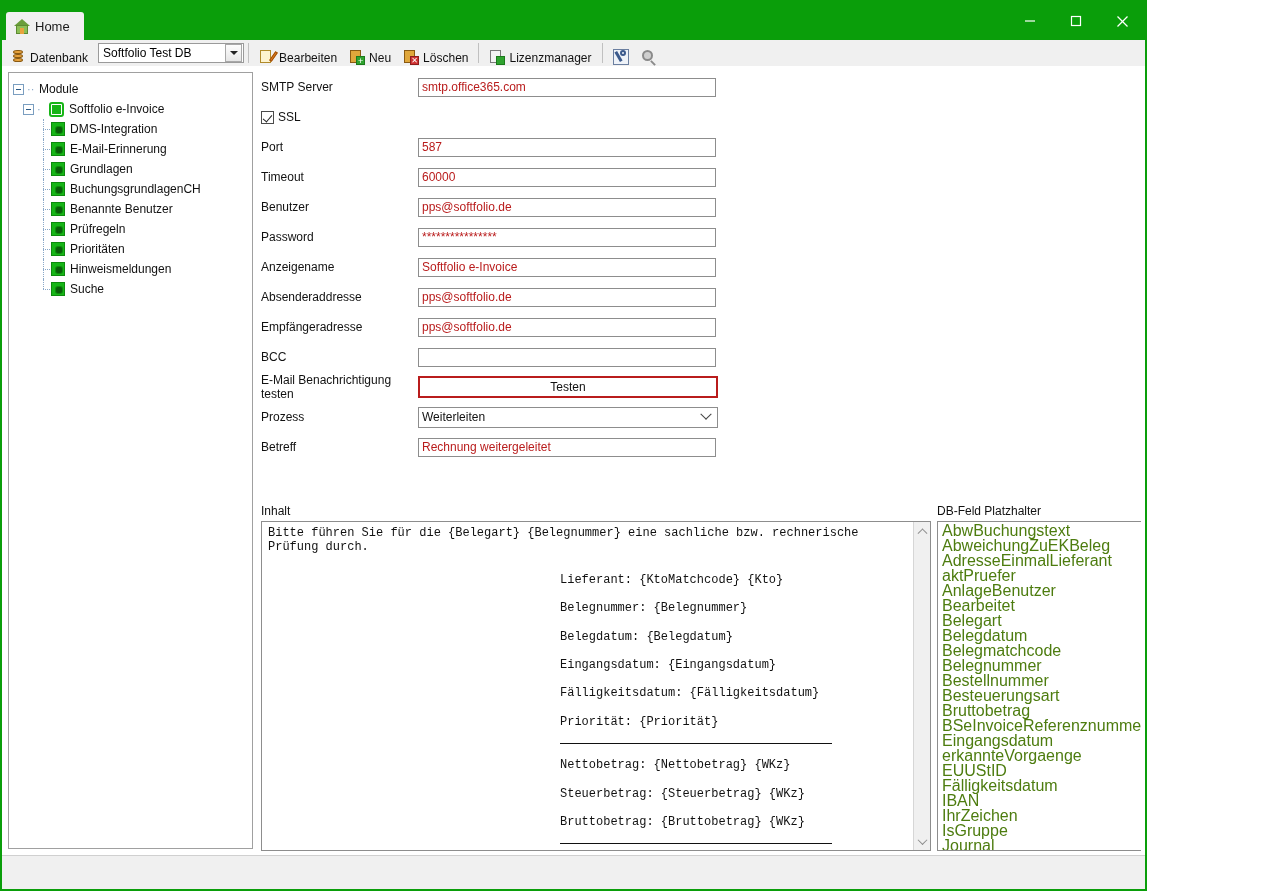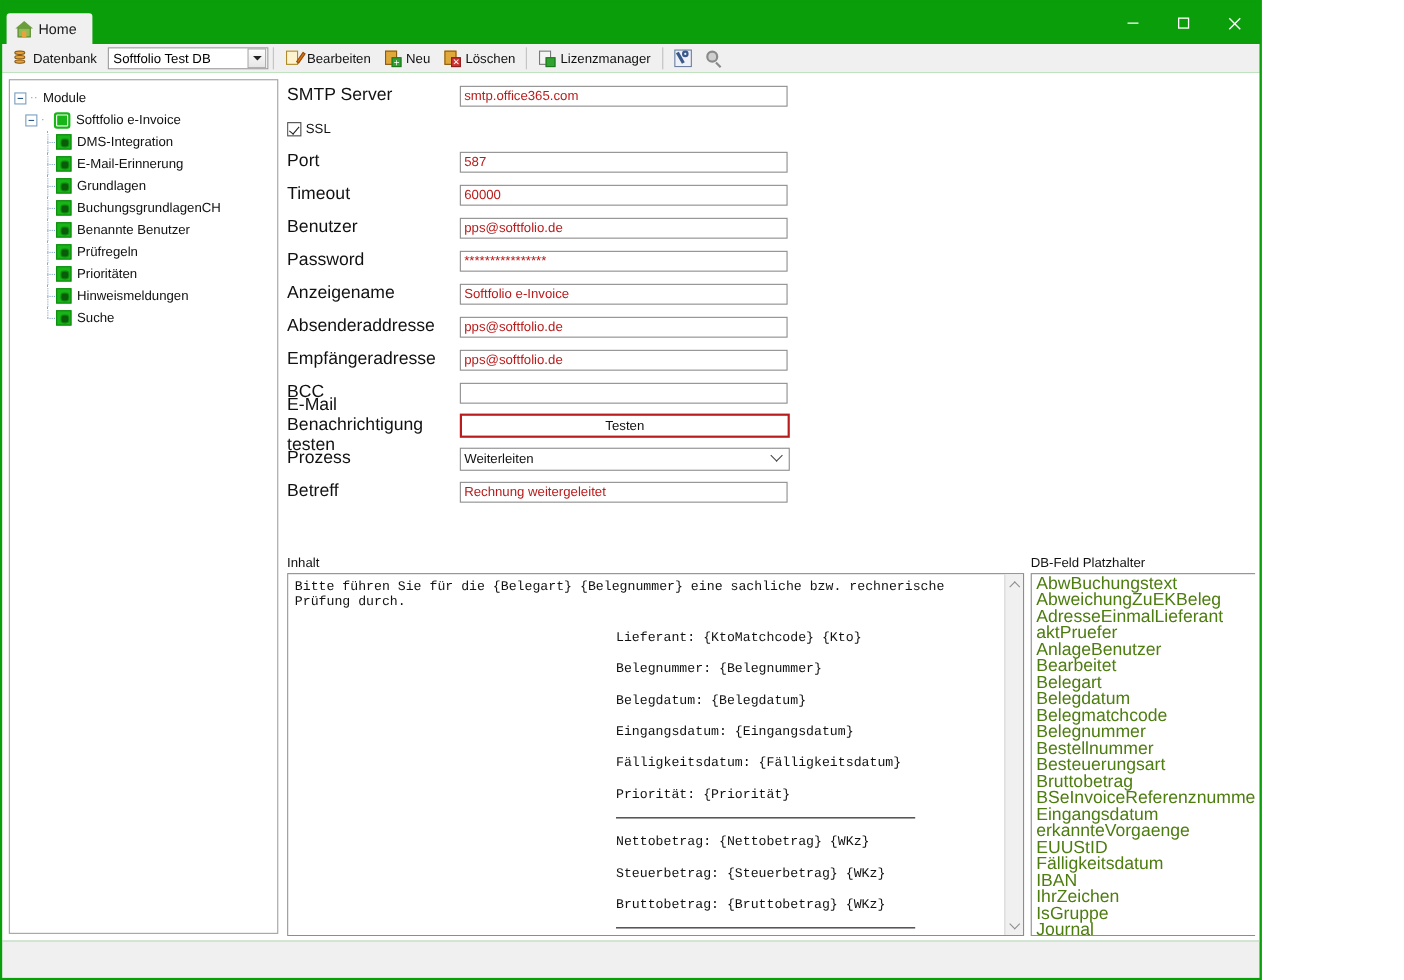--- a/index.html
+++ b/index.html
@@ -75,21 +75,21 @@
   
   #toolbar {
     height: 26px;
     background: #f0f0f0;
     display: flex; align-items: center;
     padding: 0 2px;
     flex: none;
     font-size: 12px;
   }
   .tb-item {
-    display: flex; align-items: center; gap: 4px;
+    display: flex; align-items: flex-end; gap: 4px;
     padding: 0 6px; height: 24px; cursor: pointer;
     white-space: nowrap; color: #111;
   }
   .tb-sep { width: 1px; height: 20px; background: #c0c0c0; margin: 0 4px; }
   #db-combo {
     width: 146px; height: 20px;
     background: #ffffff;
     border: 1px solid #9a9a9a;
     display: flex; align-items: center;
     margin-left: 4px;
@@ -249,21 +249,21 @@
   
   #form-panel {
     flex: 1; position: relative; overflow: hidden;
   }
   .frow {
     display: flex; align-items: center;
     height: 30px;
   }
   .flabel {
     width: 157px; flex: none;
-    font-size: 16px; color: #111;
+    font-size: 12px; color: #111;
   }
   .finput {
     width: 298px; height: 19px;
     border: 1px solid #8d8d8d;
     background: #ffffff;
     font-family: "Liberation Sans", sans-serif;
     font-size: 12px;
     padding: 0 3px;
     color: #b91c1c;
     outline: none;

